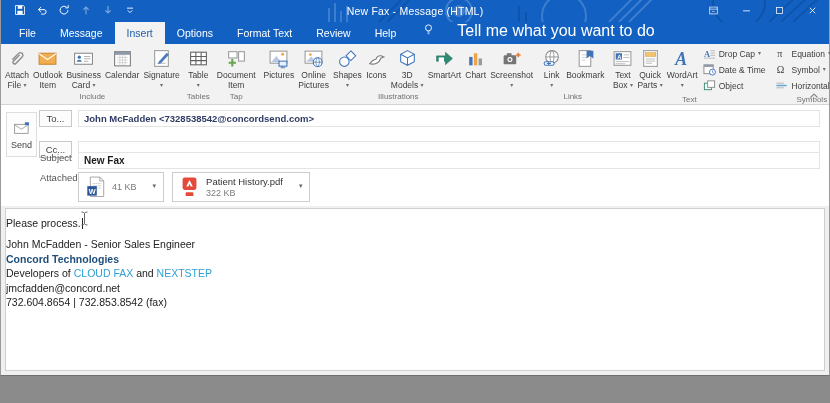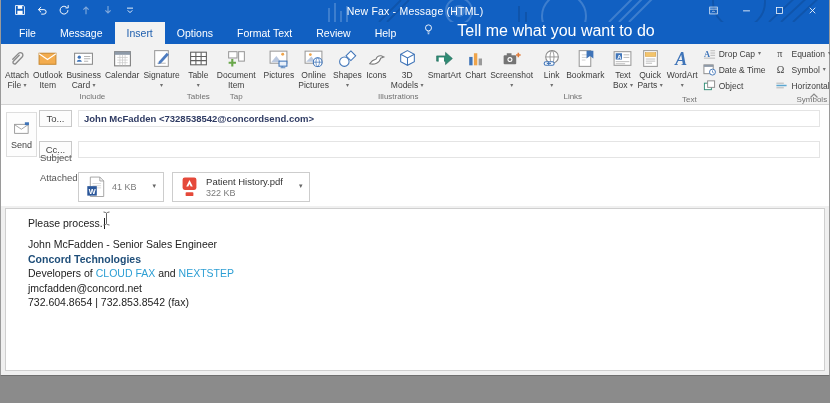--- a/index.html
+++ b/index.html
@@ -57,21 +57,21 @@
   .subjectval{font-weight:700;color:#1c1c1c;font-size:10px}
   .chips{display:flex;gap:8px;align-items:center}
   .chip{height:30px;border:1px solid #cdcdcd;background:#fff;display:flex;align-items:center;padding:0 7px;cursor:default}
   .chip-icon{width:19px;height:24px;display:flex;margin-right:7px}
   .chip-icon svg{width:19px;height:24px}
   .chip-name{font-size:9.5px;color:#333;line-height:12px;white-space:nowrap}
   .chip-size{font-size:9px;color:#7a7a7a;line-height:11px}
   .chip-caret{margin-left:16px;color:#666;font-size:7px}
 
   
-  .bodywrap{flex:1;margin:2px 4px 4px;background:#fff;border:1px solid #cfcfcf;padding:7px 22px;font-size:10.5px;color:#222;line-height:15px;overflow:hidden}
+  .bodywrap{flex:1;margin:2px 4px 4px;background:#fff;border:1px solid #cfcfcf;padding:7px 0;font-size:10.5px;color:#222;line-height:15px;overflow:hidden}
   .msg-line{display:flex;align-items:center}
   .tcaret{display:inline-block;width:1px;height:11px;background:#222;margin-left:1px}
   .ibeam{margin-left:-3px;margin-top:-7px}
   .sig{margin-top:6px}
   .sigline{line-height:14.5px;white-space:nowrap}
   .company{color:#1f4e79;font-weight:700}
   .prod{color:#2e9fd4}
 </style>
 </head>
 <body>
@@ -528,20 +528,23 @@
 
       <div class="hrow row-cc">
         <div class="fbtn">Cc...</div>
         <div class="ffield">
             <span></span>
           </div>
       </div>
 
       <div class="hrow row-subject">
         <div class="flabel">Subject</div>
+        <div class="ffield">
+          <span class="subjectval">New Fax</span>
+        </div>
       </div>
 
       <div class="hrow row-attach">
         <div class="flabel">Attached</div>
         <div class="chips" id="attach-list">
             <div class="chip">
               <span class="chip-icon">
                 <svg viewBox="0 0 22 26">
                   <path d="M5 1.5h11l4.5 4.5v18H5z" fill="#fff" stroke="#9a9a9a"></path>
                   <path d="M16 1.5V6h4.5" fill="none" stroke="#9a9a9a"></path>

